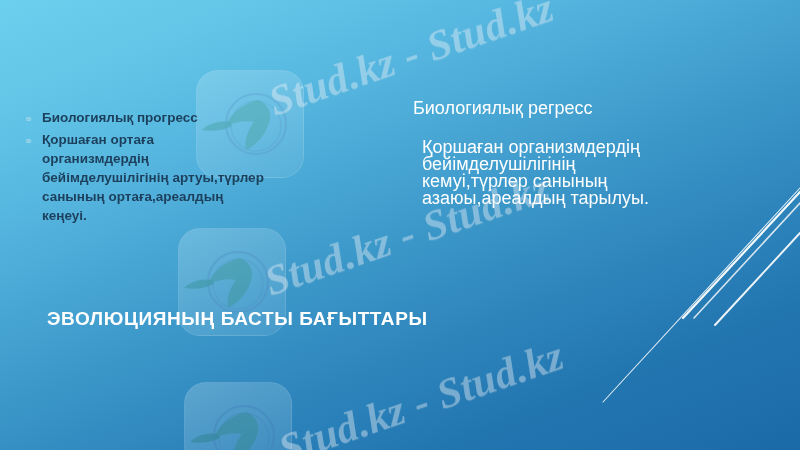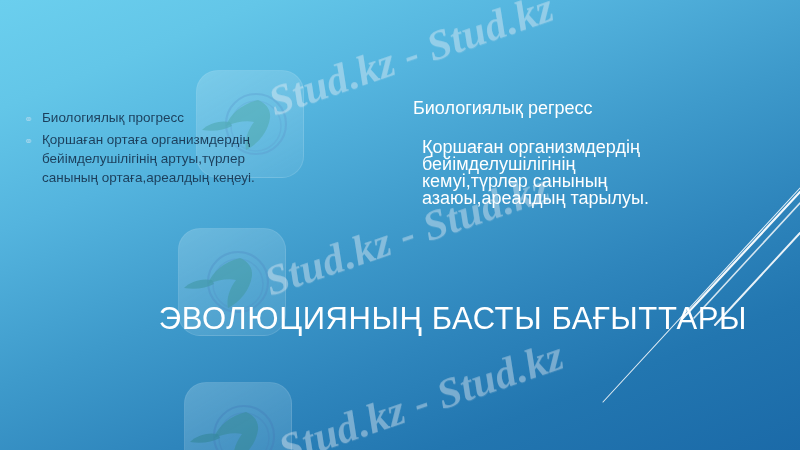--- a/index.html
+++ b/index.html
@@ -78,45 +78,44 @@
     font-size:11px;
     line-height:18px;
     color:#9FD4EC;
     text-align:left;
   }
   .bullet-text{
     flex:1 1 auto;
     font-size:13.5px;
     line-height:19px;
     color:#1C3F5C;
-    font-weight:400;
+    font-weight:700;
   }
 
   
   #right-column{
     position:absolute;left:413px;top:100px;width:250px;
     color:#FFFFFF;
     font-size:18px;
     line-height:17px;
   }
   #right-para-1{margin:0 0 22px 0;}
   #right-para-2{margin:9px;}
 
   
   #slide-title{
     position:absolute;
     left:47px;top:303px;
     width:700px;
     color:#FFFFFF;
-    font-size:31px;
+    font-size:19px;
     line-height:32px;
     letter-spacing:.6px;
-    font-weight:400;
+    font-weight:700;
     white-space:nowrap;
-    text-align:right;
   }
 </style>
 </head>
 <body>
 
 <div id="slide">
 
   <div class="logo-wm" id="logo-wm-1">
     <div class="plate"></div>
     <svg viewBox="0 0 108 108">

